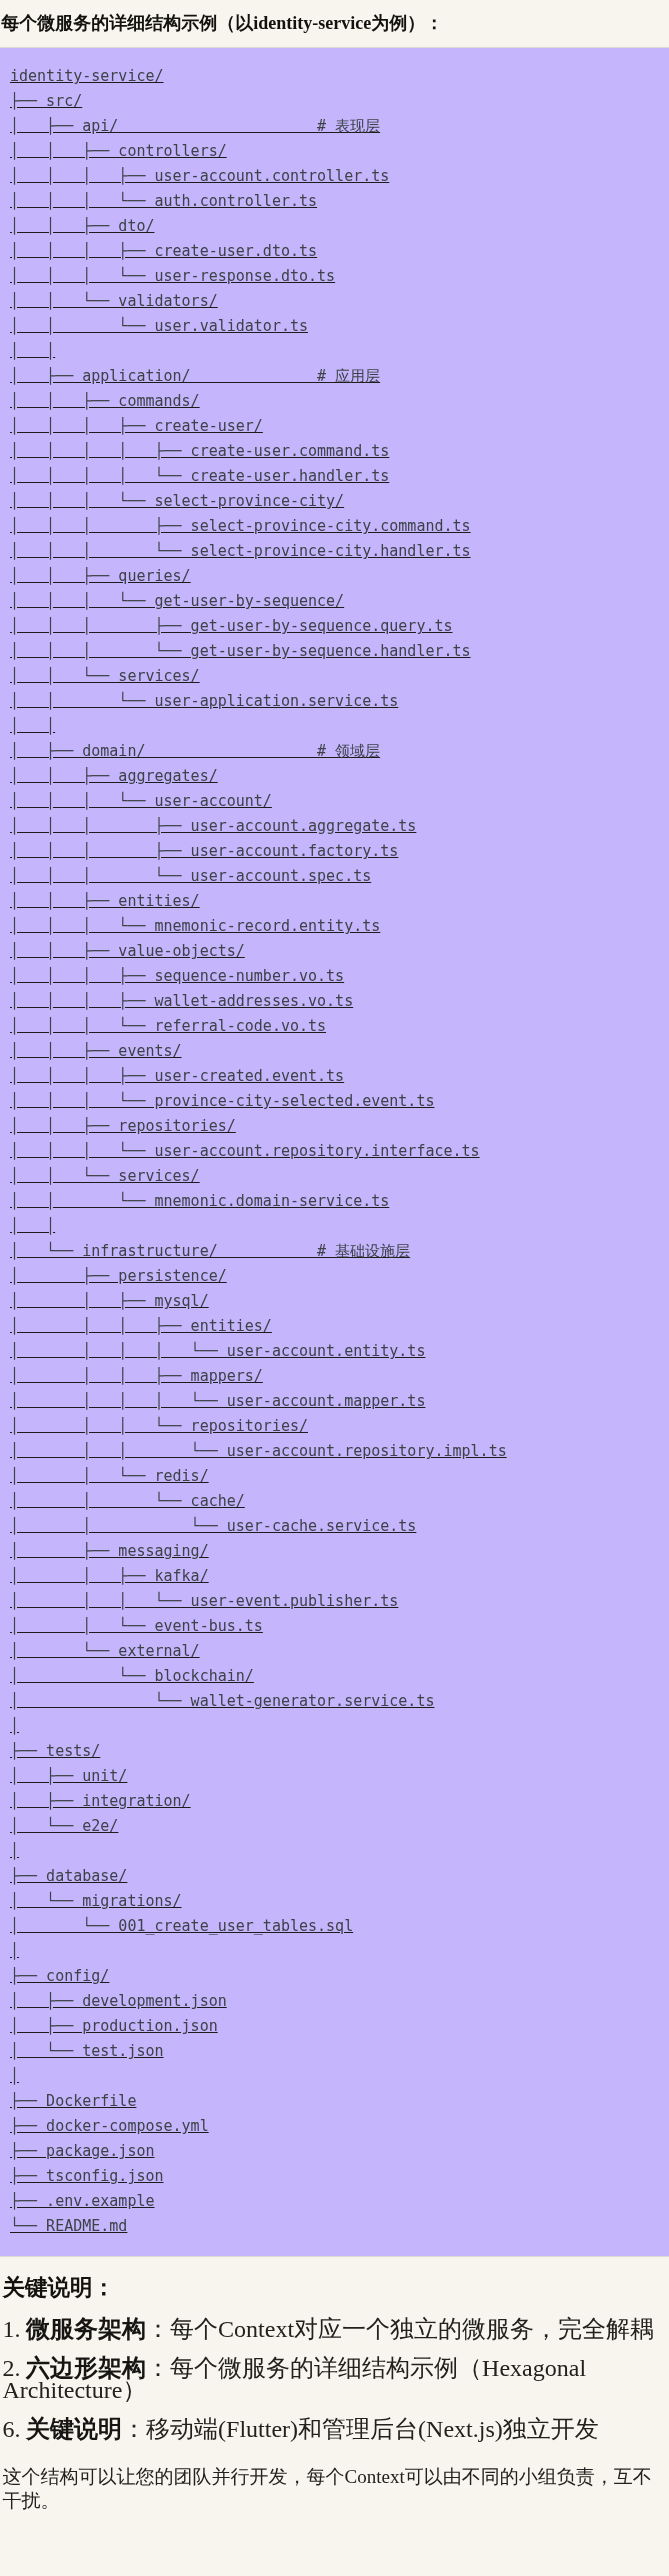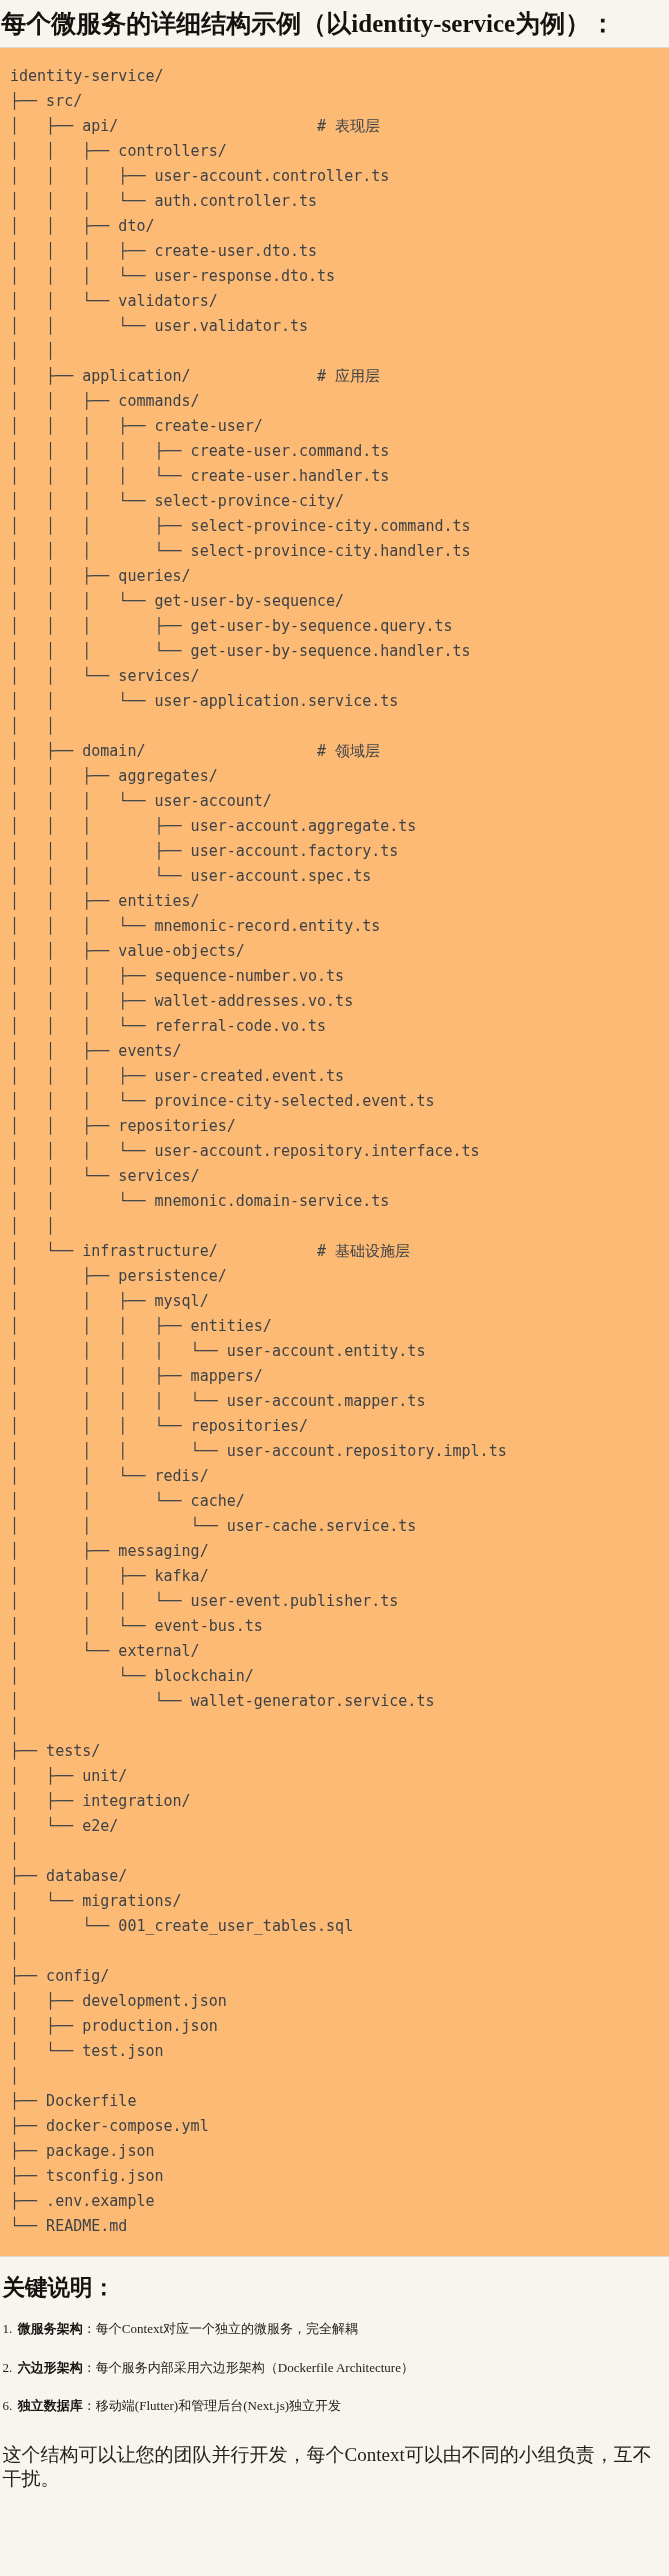--- a/index.html
+++ b/index.html
@@ -7,31 +7,32 @@
     padding: 0;
   }
   body {
     width: 669px;
     min-height: 2576px;
     background: #f7f5ee;
     color: #1d1c1a;
     font-family: "Liberation Serif", "DejaVu Serif", serif;
   }
   .page-title {
-    font-size: 25px;
+    font-size: 18px;
     font-weight: bold;
     color: #13120f;
     margin: 0;
     padding: 8.8px 1.3px 9.4px 1.3px;
     line-height: 29px;
   }
   .code-block {
-    background: #fdba74;
+    background: #c4b5fd;
     border-top: 0.6px solid #dcdad3;
     border-bottom: 0.6px solid #dcdad3;
+    text-decoration: underline;
   }
   pre.tree {
     margin: 0;
     padding: 16.3px 10px 16.3px 10px;
     font-family: "DejaVu Sans Mono", "Liberation Mono", monospace;
     font-size: 15px;
     line-height: 25px;
     color: #3d4247;
     white-space: pre;
     overflow: hidden;
@@ -40,21 +41,21 @@
     padding: 18px 2.5px 0 2.5px;
   }
   .notes-heading {
     font-size: 22.5px;
     font-weight: bold;
     color: #13120f;
     margin: 0 0 17px 0;
     line-height: 26px;
   }
   .note-item {
-    font-size: 13px;
+    font-size: 24px;
     line-height: 22.5px;
     margin: 0 0 16.3px 0;
     color: #22211e;
   }
   .note-num {
     margin-right: 5.6px;
   }
   .note-term {
     font-weight: bold;
     color: #161513;
@@ -160,22 +161,22 @@
 ├── tsconfig.json
 ├── .env.example
 └── README.md</pre>
 </div>
 
 <div class="notes">
   <h4 class="notes-heading">关键说明：</h4>
 
   <div class="note-item"><span class="note-num">1.</span><span class="note-term">微服务架构</span><span>：每个Context对应一个独立的微服务，完全解耦</span></div>
 
-  <div class="note-item"><span class="note-num">2.</span><span class="note-term">六边形架构</span><span>：每个服务内部采用六边形架构（Dockerfile Architecture）</span></div>
+  <div class="note-item"><span class="note-num">2.</span><span class="note-term">六边形架构</span><span>：每个微服务的详细结构示例（Hexagonal Architecture）</span></div>
 
 
 
 
-  <div class="note-item"><span class="note-num">6.</span><span class="note-term">独立数据库</span><span>：移动端(Flutter)和管理后台(Next.js)独立开发</span></div>
+  <div class="note-item"><span class="note-num">6.</span><span class="note-term">关键说明</span><span>：移动端(Flutter)和管理后台(Next.js)独立开发</span></div>
 
   <p class="closing-paragraph">这个结构可以让您的团队并行开发，每个Context可以由不同的小组负责，互不干扰。</p>
 </div>
 
 
 </body></html>

